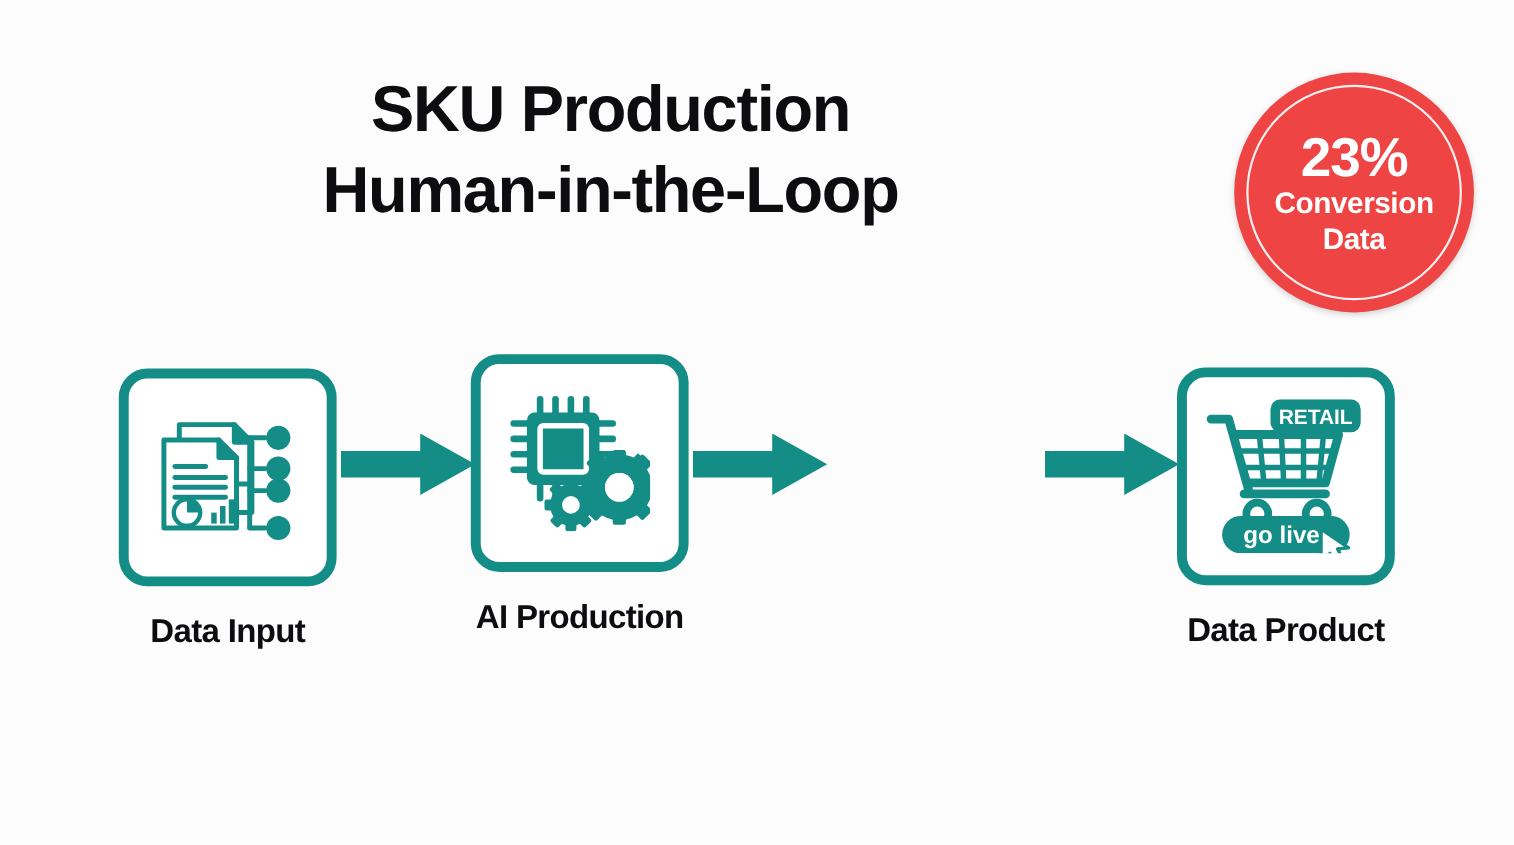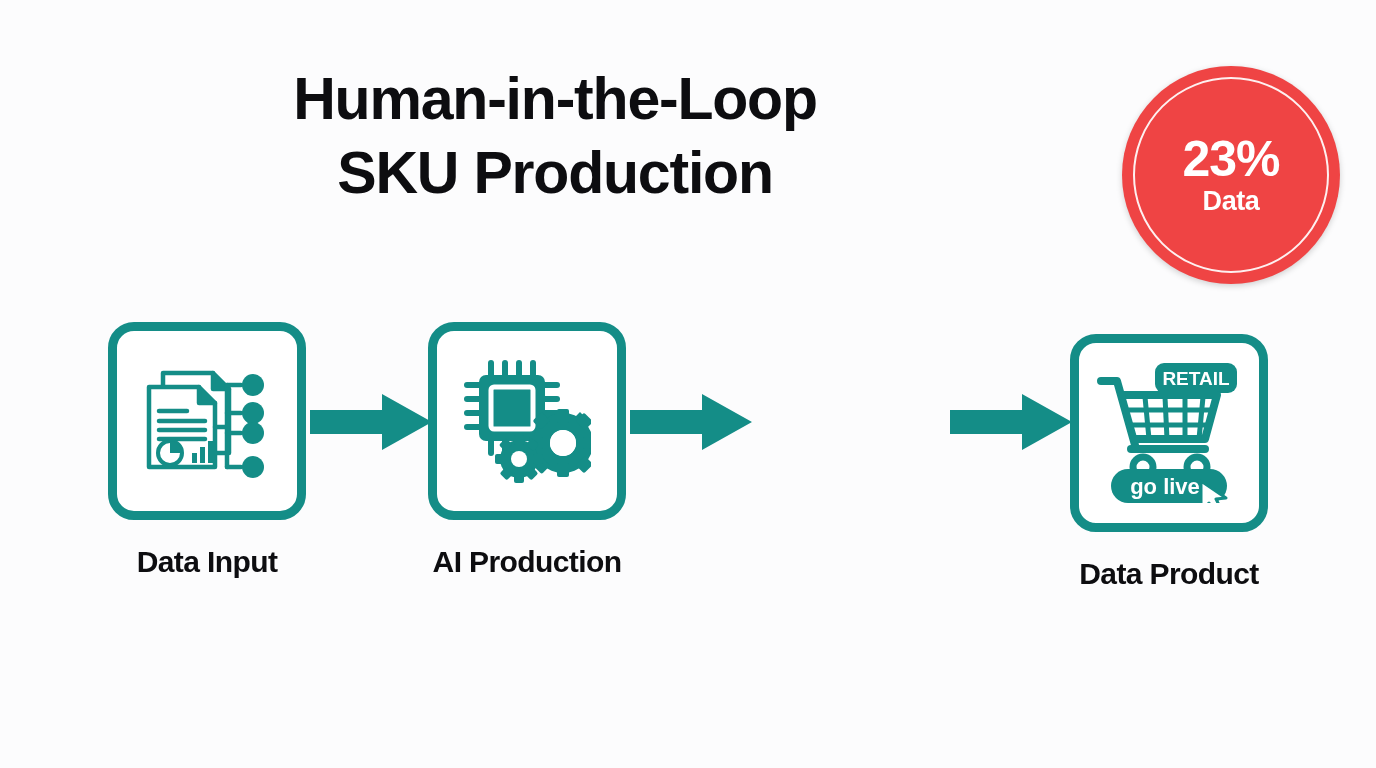--- a/index.html
+++ b/index.html
@@ -120,33 +120,34 @@
     top: 72px;
     width: 122px;
     height: 56px;
   }
   .arrow svg { display: block; }
 </style>
 </head>
 <body>
 
 <div id="title-block">
+  <div class="title-line">SKU Production</div>
   <div class="title-line">Human-in-the-Loop</div>
-  <div class="title-line">SKU Production</div>
 </div>
 
 <div id="conversion-badge">
   <div id="badge-ring"></div>
   <div id="badge-percent">23%</div>
+  <div class="badge-sub">Conversion</div>
   <div class="badge-sub">Data</div>
 </div>
 
 <div id="flow">
 
-  <div class="step" style="left:108px;">
+  <div class="step" style="left:108px;margin-top:13px;">
     <div class="step-box">
       <span>
       <svg width="132" height="120" viewBox="0 0 132 120">
         <g fill="none" stroke="#148d87" stroke-width="4.5" stroke-linejoin="round" stroke-linecap="round">
 
           <path d="M22 12 H72 L88 28 V92 H22 Z"></path>
           <path d="M72 12 V28 H88" fill="#148d87" stroke="#148d87"></path>
 
           <path d="M8 26 H58 L74 42 V106 H8 Z" fill="#ffffff"></path>
           <path d="M58 26 V42 H74" fill="#148d87" stroke="#148d87"></path>

